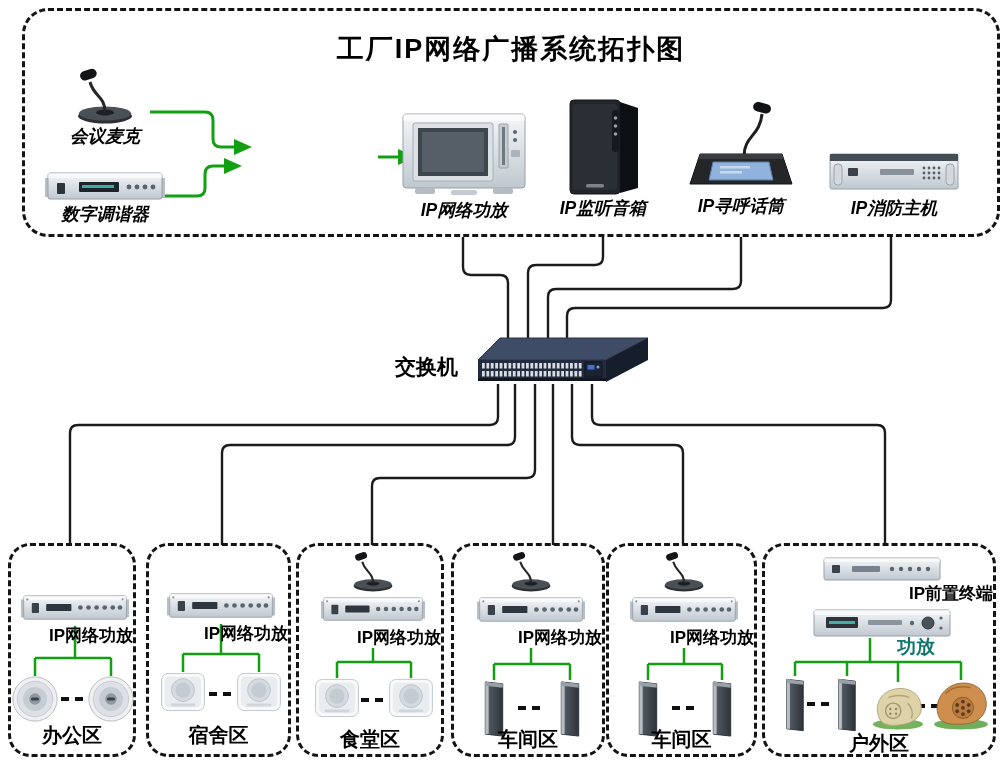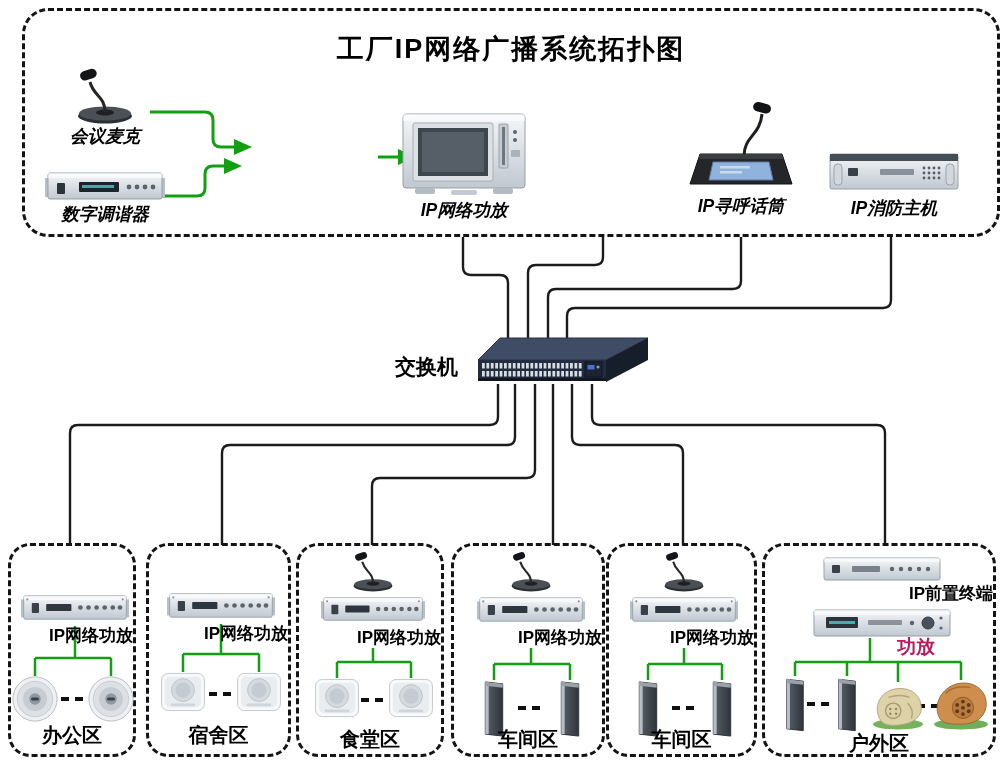--- a/index.html
+++ b/index.html
@@ -7,21 +7,21 @@
   .canvas{position:relative;width:1000px;height:765px;background:#ffffff;overflow:hidden;}
   .abs{position:absolute;}
   .dashed-box{position:absolute;border:3px dashed #141414;border-radius:26px;box-sizing:border-box;}
   .title{position:absolute;left:0;right:0;top:20px;text-align:center;font-size:27px;font-weight:800;color:#000;letter-spacing:2px;}
   .dev-block{position:absolute;display:flex;flex-direction:column;align-items:center;}
   .dev-label{margin-top:2px;font-size:17.5px;font-weight:700;color:#000;white-space:nowrap;line-height:1.15;font-style:italic;}
   .zone{position:absolute;top:543px;height:214px;border:3px dashed #141414;border-radius:22px;box-sizing:border-box;}
   .zone .zsvg{position:absolute;left:0;top:0;pointer-events:none;}
   .zlabel{position:absolute;left:0;right:0;text-align:right;font-size:17px;font-weight:700;color:#000;white-space:nowrap;}
   .zname{position:absolute;left:0;right:0;text-align:center;font-size:20px;font-weight:700;color:#000;font-family:Liberation Serif, serif;}
-  .amp2label{position:absolute;font-size:19px;font-weight:700;color:#be185d;text-align:center;}
+  .amp2label{position:absolute;font-size:19px;font-weight:700;color:#0f766e;text-align:center;}
   .switch-label{position:absolute;font-size:21px;font-weight:700;color:#000;text-align:right;}
   svg{display:block;}
 </style>
 </head>
 <body>
 
 <svg style="position:absolute;width:0;height:0" aria-hidden="true">
   <defs>
     <linearGradient id="gsilver" x1="0" y1="0" x2="0" y2="1">
       <stop offset="0" stop-color="#f5f7f9"></stop>
@@ -307,20 +307,26 @@
   </div>
 
 
   <div class="dev-block" style="left:398px;top:110px;width:132px">
     <svg width="130" height="88">
         <use href="#sym-server"></use>
       </svg>
     <div class="dev-label">IP网络功放</div>
   </div>
 
+  <div class="dev-block" style="left:547px;top:96px;width:112px">
+    <svg width="86" height="100">
+        <use href="#sym-monitor"></use>
+      </svg>
+    <div class="dev-label">IP监听音箱</div>
+  </div>
 
   <div class="dev-block" style="left:683px;top:94px;width:116px">
     <svg width="110" height="100">
         <use href="#sym-pagemic"></use>
       </svg>
     <div class="dev-label">IP寻呼话筒</div>
   </div>
 
   <div class="dev-block" style="left:826px;top:144px;width:136px">
     <svg width="136" height="52">

